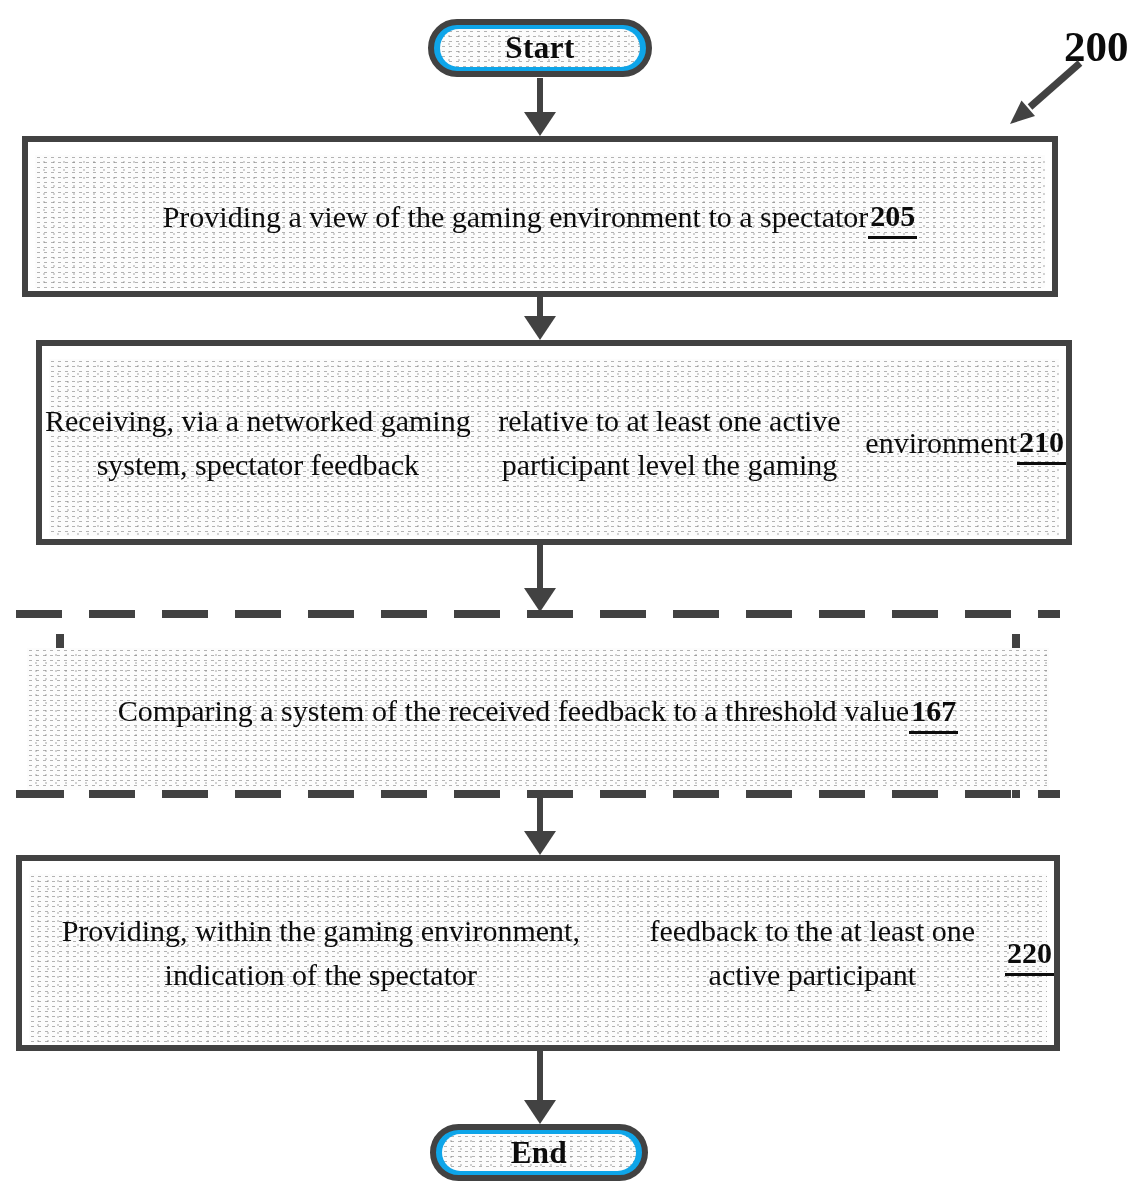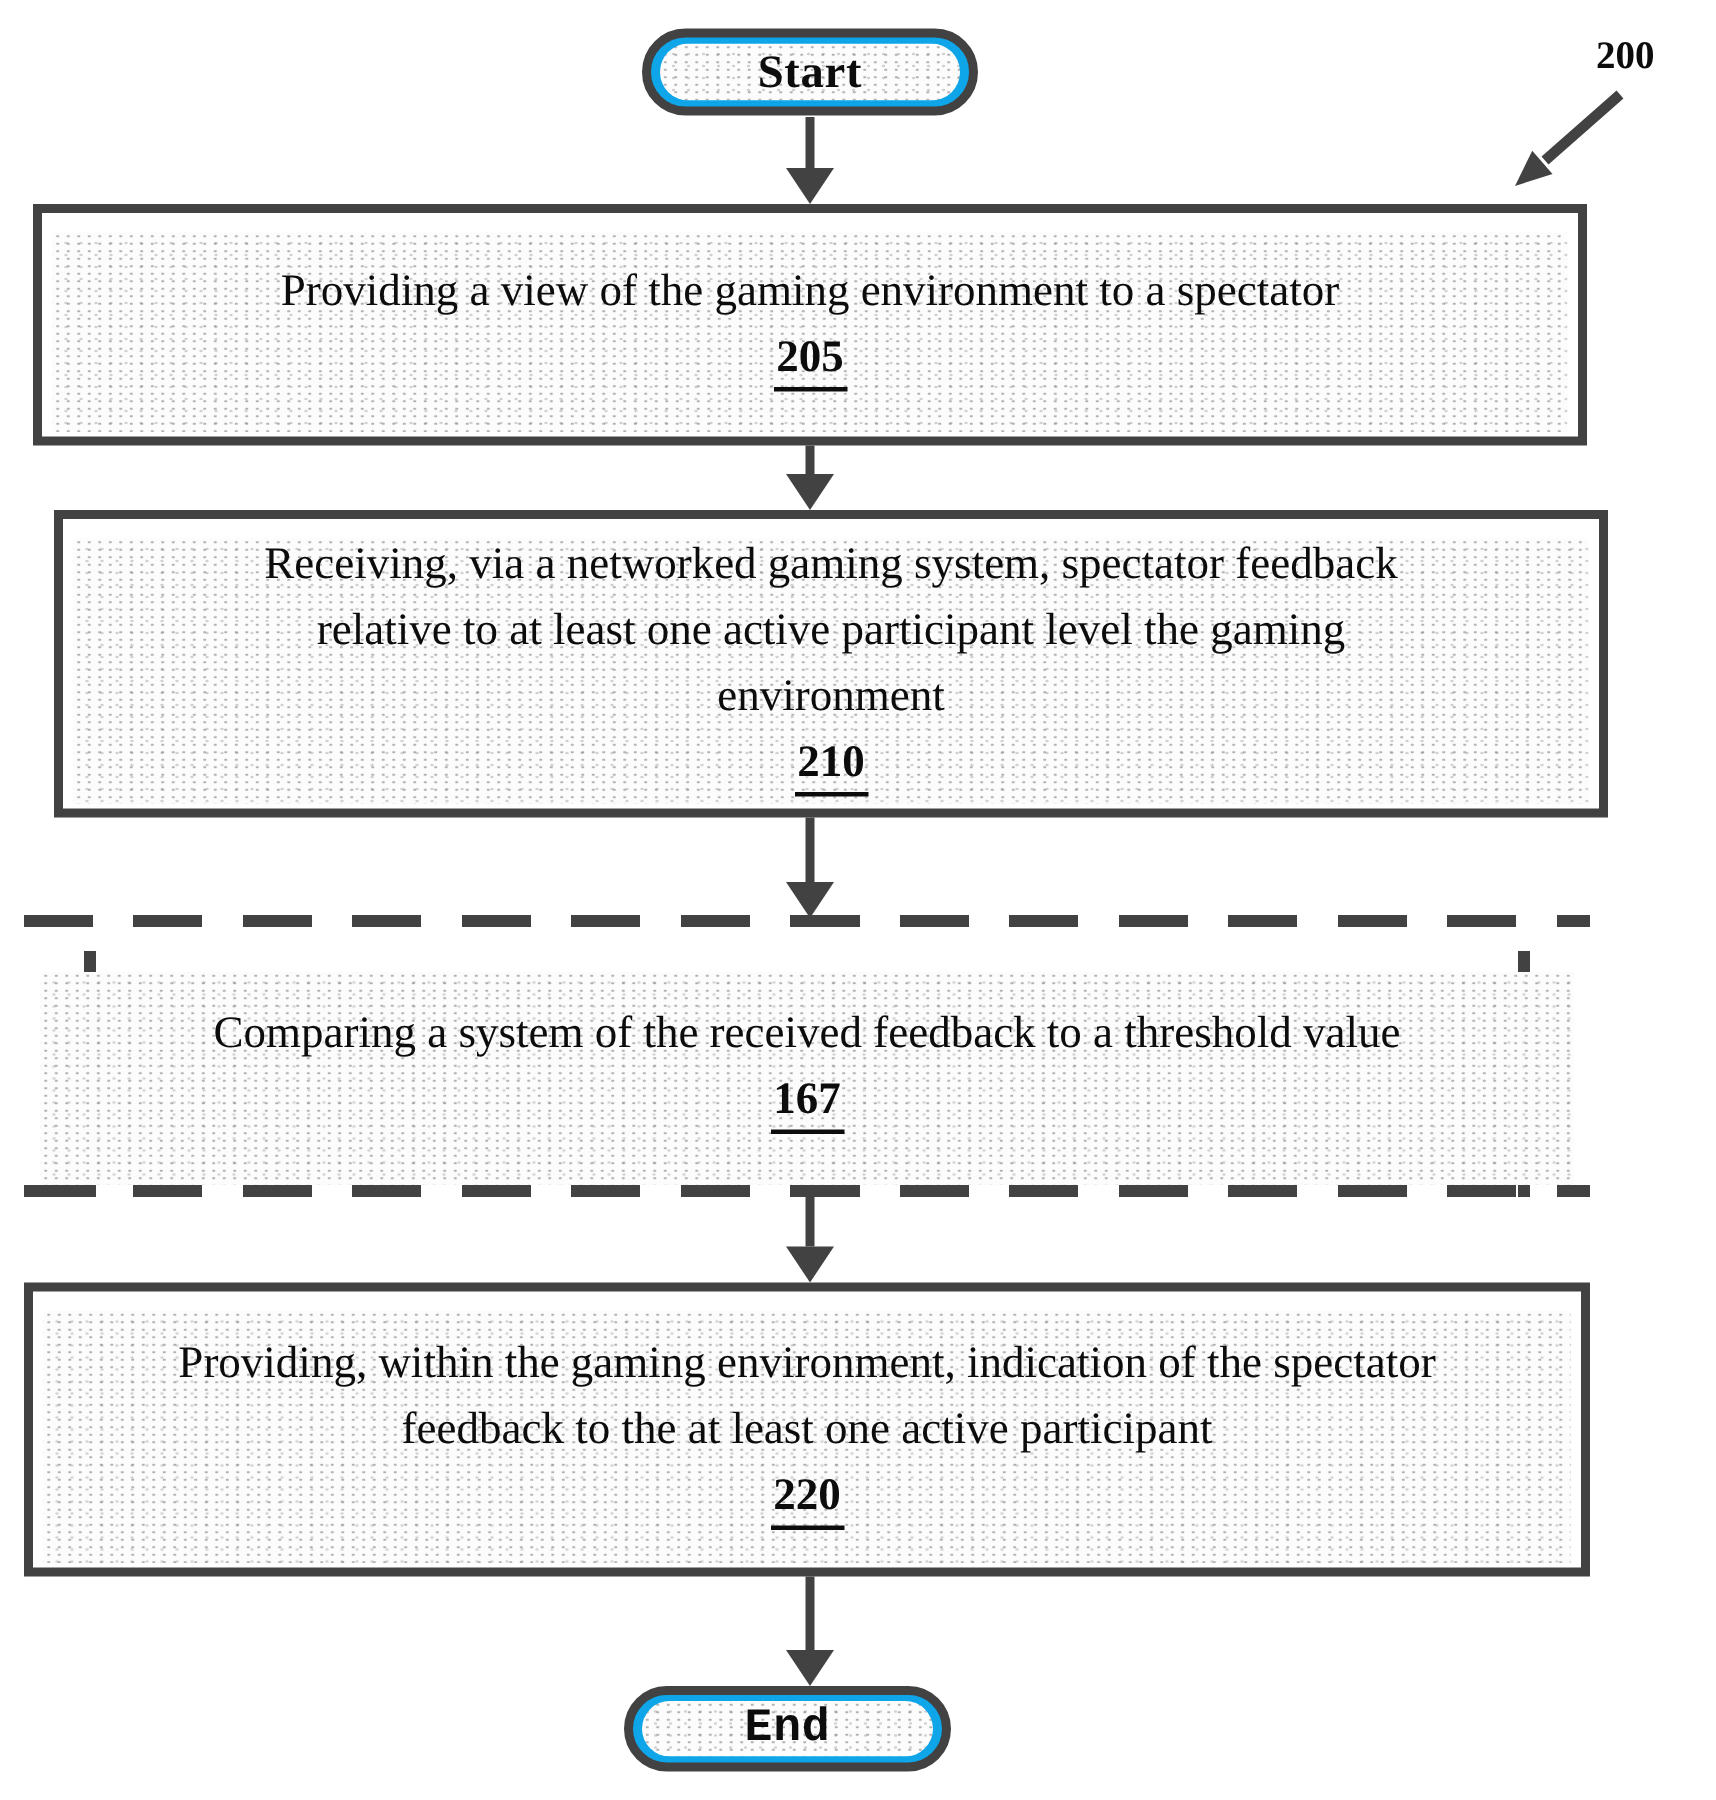--- a/index.html
+++ b/index.html
@@ -44,21 +44,21 @@
     position: absolute;
     inset: 0;
     display: flex;
     align-items: center;
     justify-content: center;
     font-size: 31px;
     font-weight: bold;
     letter-spacing: 0.5px;
   }
   .terminal-start { left: 428px; top: 19px;  width: 224px; height: 58px; }
-  .terminal-end   { left: 416px; top: 1124px; width: 218px; height: 57px; font-family: Liberation Mono, monospace; }
+  .terminal-end   { left: 430px; top: 1124px; width: 218px; height: 57px; }
 
   
   .stepbox { position: absolute; background: #ffffff; }
   .stepbox.solid { border: 6px solid var(--ink); }
   .stepbox.solid .texture { inset: 13px 7px 3px 7px; }
 
   .stepbox.dashed {
     background-image:
       repeating-linear-gradient(to right,  var(--ink) 0 46px, transparent 46px 73px),
       repeating-linear-gradient(to right,  var(--ink) 0 46px, transparent 46px 73px),
@@ -72,21 +72,21 @@
 
   .box-205 { left: 22px; top: 136px; width: 1036px; height: 161px; }
   .box-210 { left: 36px; top: 340px; width: 1036px; height: 205px; }
   .box-215 { left: 16px; top: 610px; width: 1044px; height: 188px; }
   .box-220 { left: 16px; top: 855px; width: 1044px; height: 196px; }
 
   .stepbox .content {
     position: absolute;
     inset: 0;
     display: flex;
-    flex-direction: column;
+    flex-direction: row;
     align-items: center;
     justify-content: center;
     text-align: center;
     font-size: 30px;
     line-height: 44px;
   }
   .box-215 .content { padding-top: 14px; }
   .step-number { font-weight: bold; }
   .step-number .u {
     display: inline-block;
@@ -113,21 +113,21 @@
   .arrow-a { left: 524px; top: 78px;   height: 58px; }
   .arrow-b { left: 524px; top: 297px;  height: 43px; }
   .arrow-c { left: 524px; top: 545px;  height: 67px; }
   .arrow-d { left: 524px; top: 798px;  height: 57px; }
   .arrow-e { left: 524px; top: 1051px; height: 73px; }
 
   
   .ref-label {
     position: absolute;
     left: 1064px; top: 22px;
-    font-size: 26px;
+    font-size: 43px;
     font-weight: bold;
   }
   .ref-arrow { position: absolute; left: 998px; top: 58px; }
 </style>
 </head>
 <body>
 
 <div class="canvas">
 
   <div class="terminal terminal-start">

